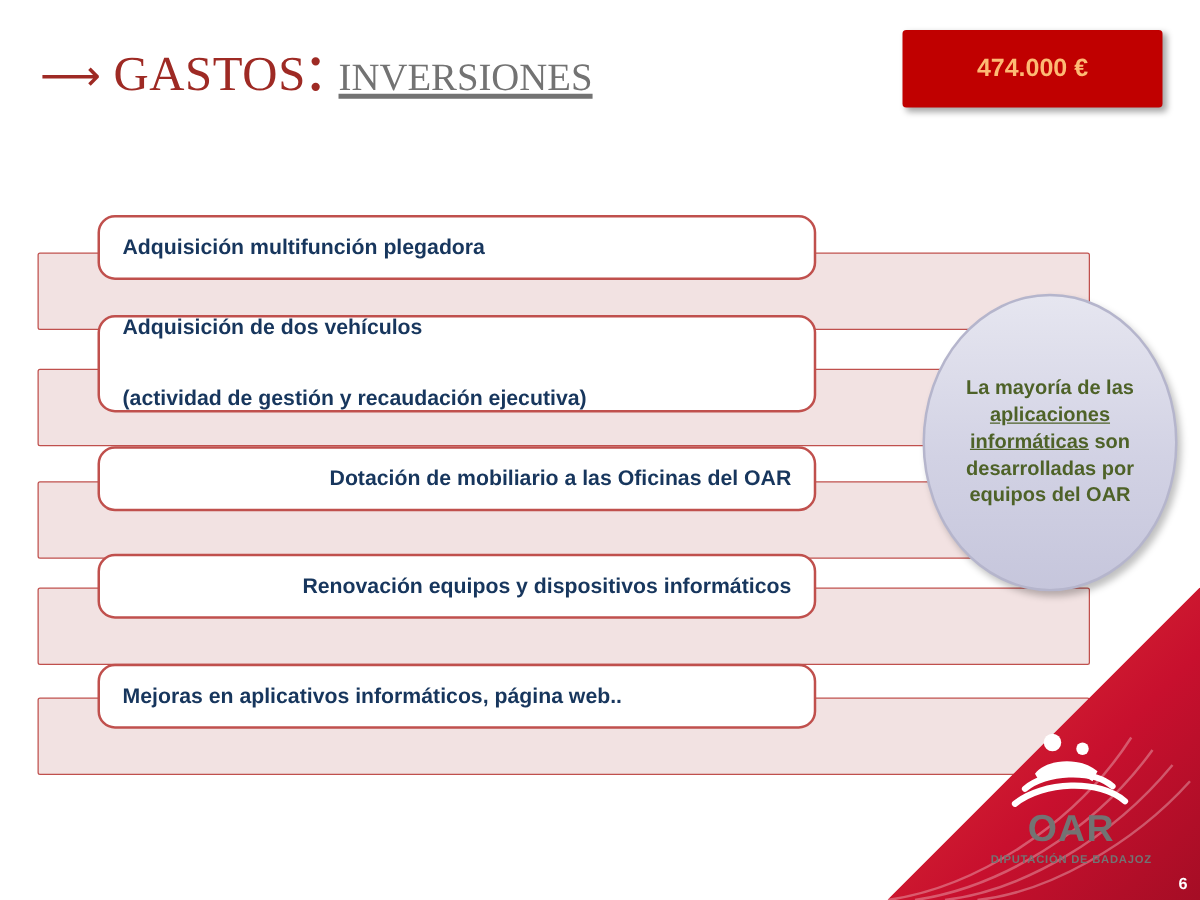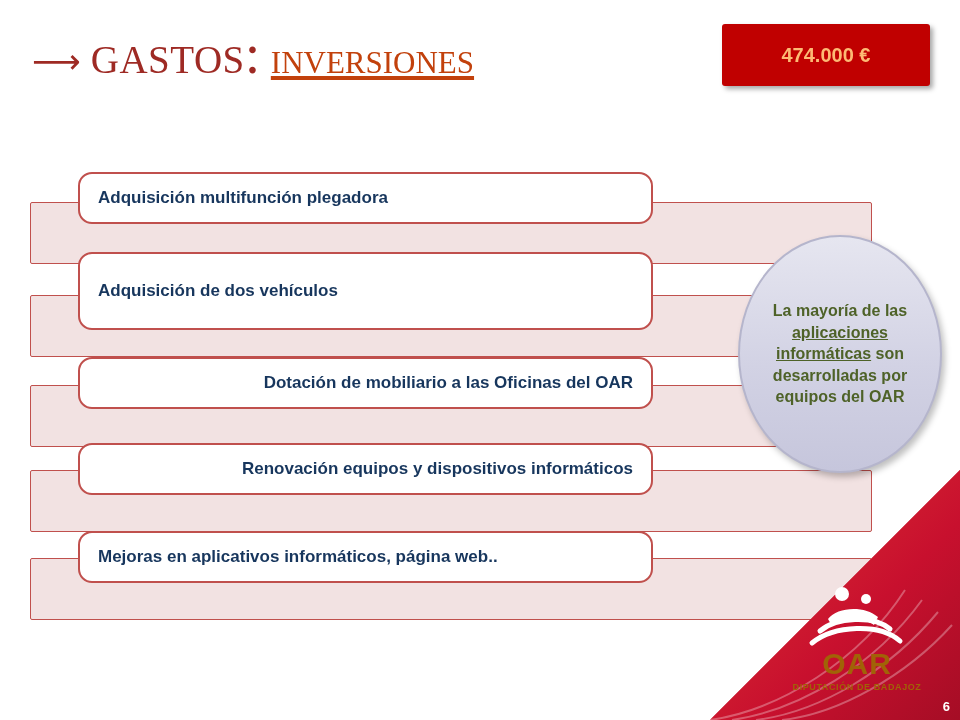--- a/index.html
+++ b/index.html
@@ -33,21 +33,21 @@
   }
   .title-main {
     color: #9e2a24;
     font-size: 56px;
     letter-spacing: 0.5px;
     font-family: "Liberation Serif", serif;
     font-variant: small-caps;
     text-transform: lowercase;
   }
   .title-sub {
-    color: #c2410c;
+    color: #737373;
     font-size: 44px;
     font-family: "Liberation Serif", serif;
     font-variant: small-caps;
     text-transform: lowercase;
     text-decoration: underline;
     margin-left: 10px;
   }
 
   
   .amount-badge {
@@ -164,21 +164,21 @@
     bottom: 0;
     width: 250px;
     height: 250px;
   }
   .oar-logo {
     position: absolute;
     right: 28px;
     bottom: 28px;
     width: 150px;
     text-align: center;
-    color: #a16207;
+    color: #737373;
   }
   .oar-mark {
     width: 100%;
     height: 62px;
     position: relative;
   }
   .oar-name {
     font-size: 30px;
     font-weight: bold;
     letter-spacing: 1px;
@@ -218,20 +218,21 @@
   <div class="row row-1"></div>
   <div class="row row-2"></div>
   <div class="row row-3"></div>
   <div class="row row-4"></div>
 
   <div class="pill pill-0">
     <span class="line">Adquisición  multifunción  plegadora</span>
   </div>
   <div class="pill pill-1">
     <span class="line">Adquisición  de dos vehículos</span>
+    <span class="line">(actividad  de gestión y recaudación  ejecutiva)</span>
   </div>
   <div class="pill pill-2">
     <span class="line">Dotación de mobiliario  a las Oficinas del OAR</span>
   </div>
   <div class="pill pill-3">
     <span class="line">Renovación  equipos y dispositivos informáticos</span>
   </div>
   <div class="pill pill-4">
     <span class="line">Mejoras en aplicativos informáticos,  página web..</span>
   </div>

